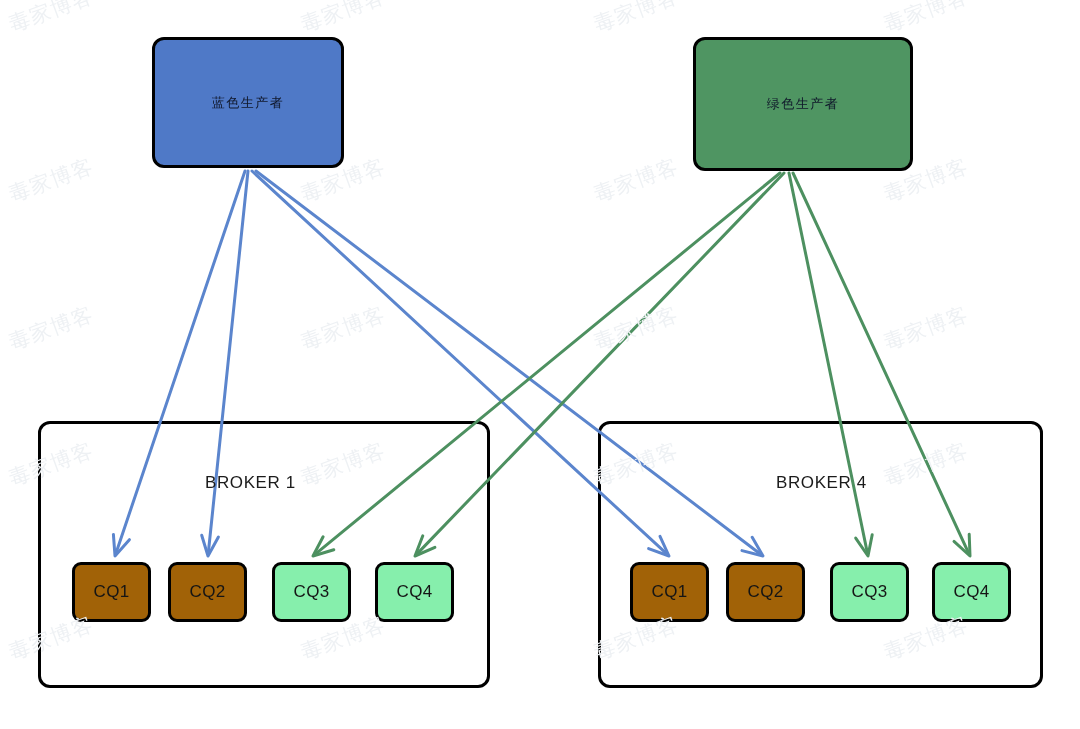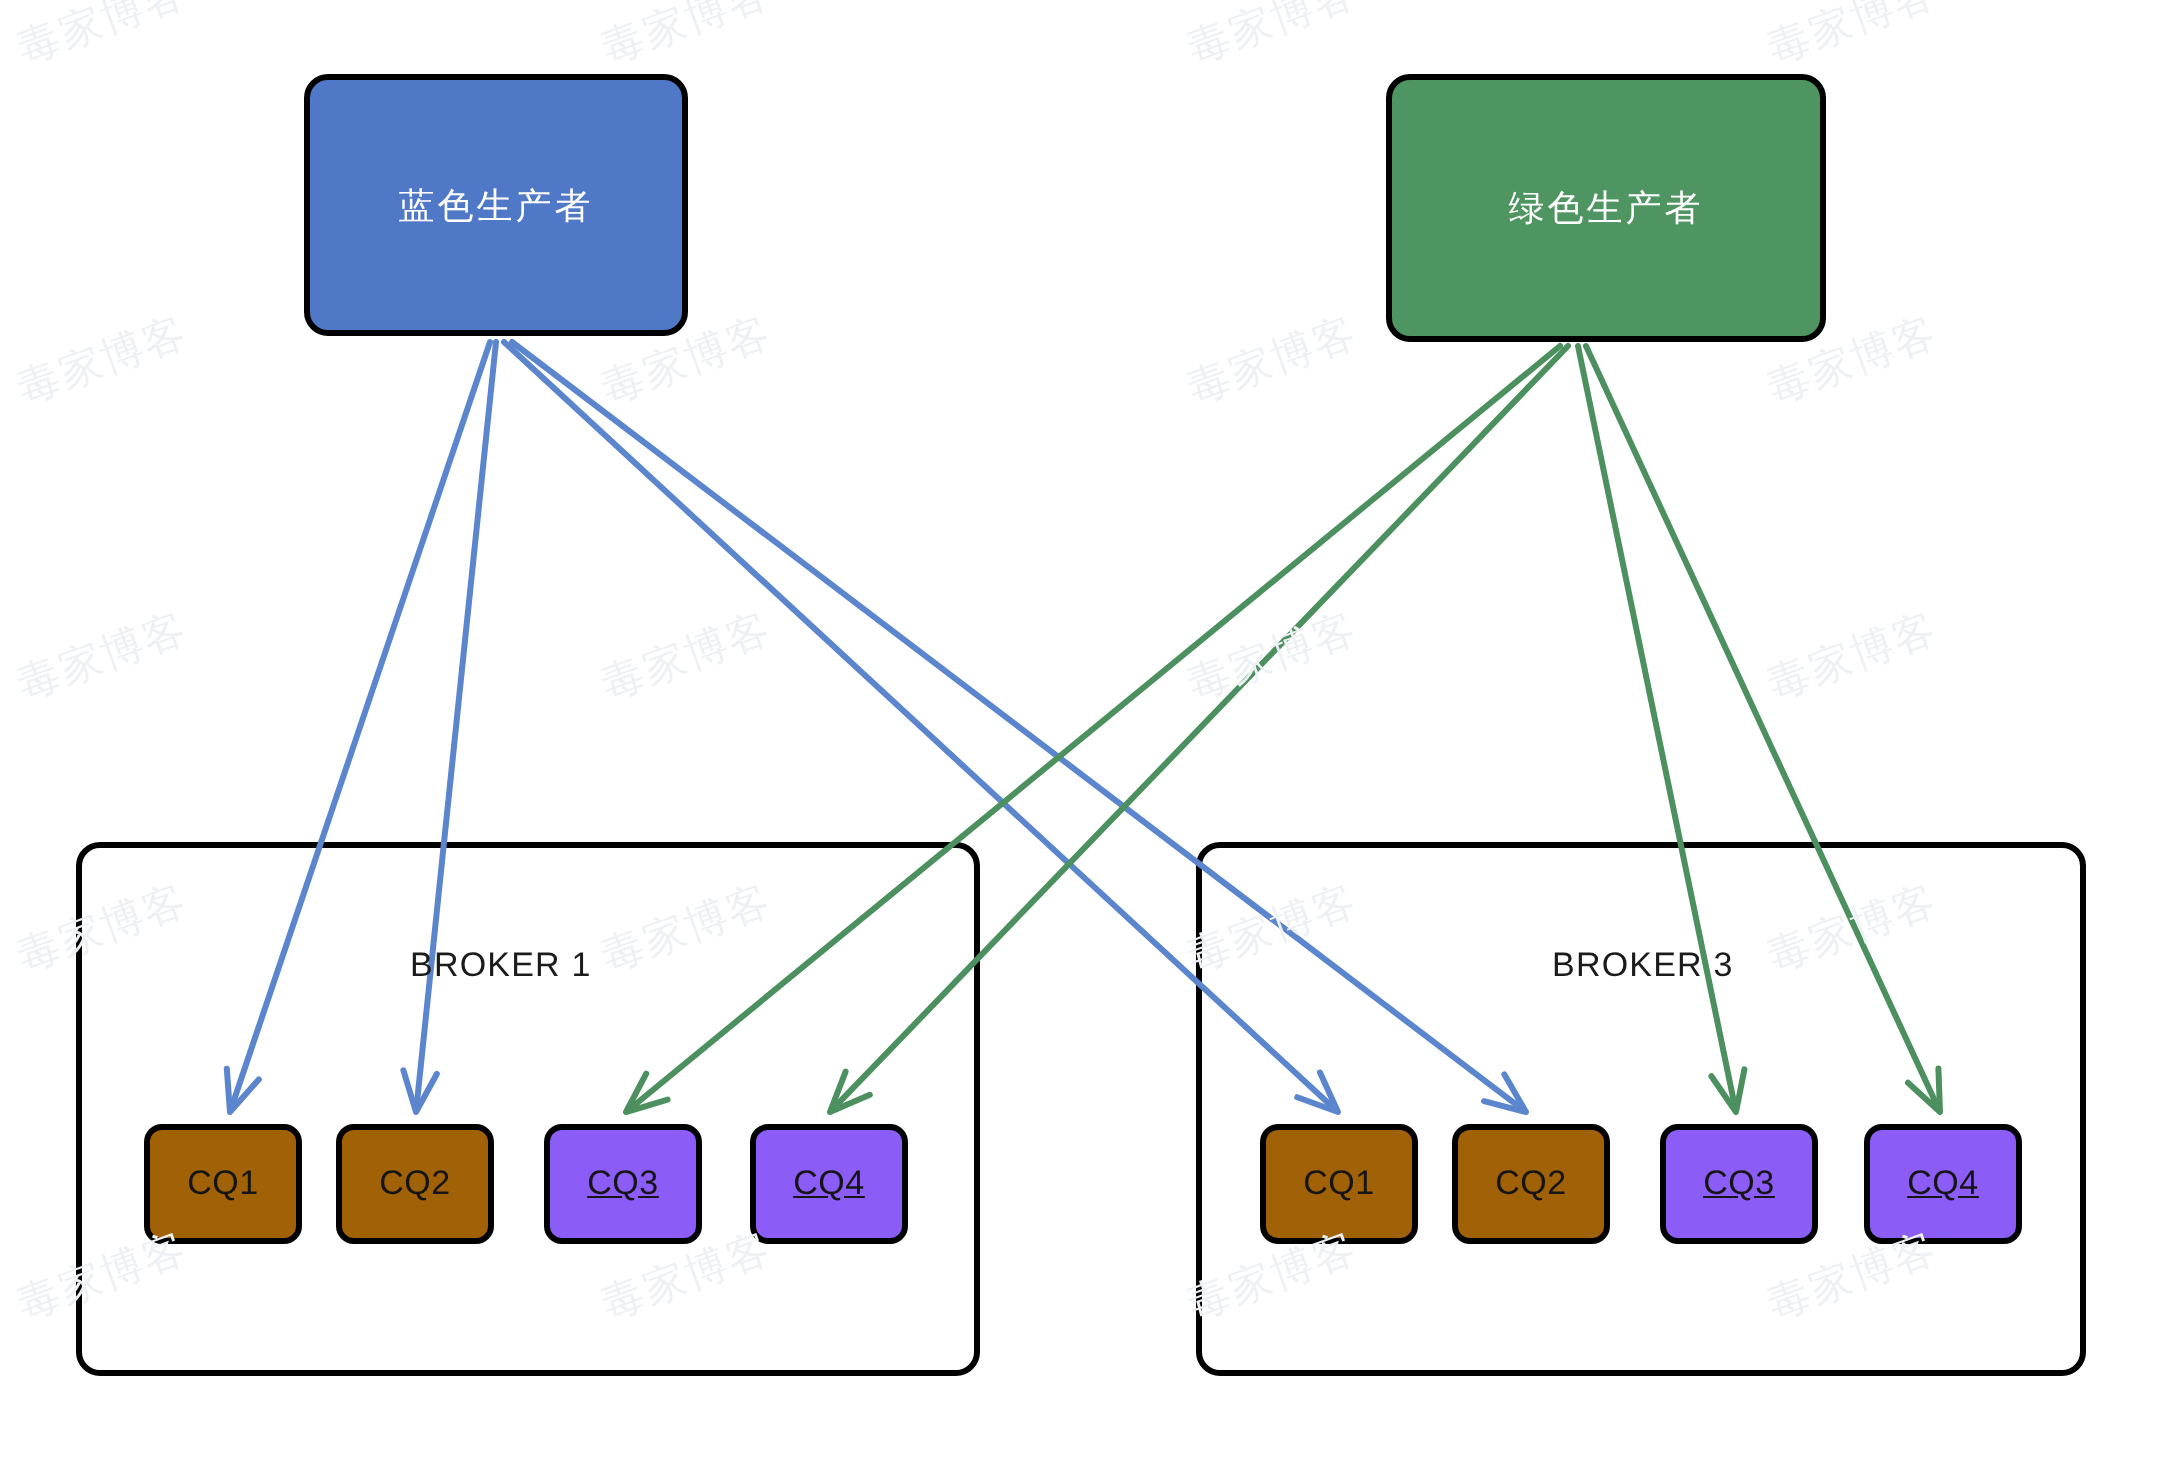--- a/index.html
+++ b/index.html
@@ -49,22 +49,22 @@
     box-sizing: border-box;
     border: 3px solid #000000;
     border-radius: 10px;
     display: flex;
     align-items: center;
     justify-content: center;
     z-index: 4;
   }
   .producer {
     border-radius: 12px;
-    font-size: 18px;
-    color: #ffffff;
+    font-size: 13px;
+    color: #0f172a;
     letter-spacing: 1.5px;
     font-family: "DejaVu Sans", sans-serif;
   }
   .producer-blue { background: #4f79c7; }
   .producer-green { background: #4f9562; }
   .broker {
     position: absolute;
     box-sizing: border-box;
     border: 3px solid #000000;
     border-radius: 12px;
@@ -83,21 +83,21 @@
   }
   .queue {
     font-size: 17px;
     color: #151515;
     letter-spacing: 0.3px;
     border-width: 3px;
     border-radius: 9px;
     font-family: "Liberation Sans", sans-serif;
   }
   .queue-blue { background: #a16207; }
-  .queue-green { background: #8b5cf6; text-decoration: underline; }
+  .queue-green { background: #86efac; }
 </style>
 </head>
 <body>
 
 <div id="canvas">
 
   <svg id="edges" viewBox="0 0 1080 729" width="1080" height="729">
       <g>
         <line x1="245" y1="171" x2="115.95975015673929" y2="553.157662997349" stroke="#5b85cd" stroke-width="3" stroke-linecap="round"></line>
         <polyline points="113.4,534.4 115,556 129.4,539.7" fill="none" stroke="#5b85cd" stroke-width="3" stroke-linecap="round" stroke-linejoin="round"></polyline>
@@ -133,21 +133,21 @@
     </svg>
 
   <div id="nodes-layer">
       <div class="broker" style="left: 38px; top: 421px; width: 452px; height: 267px;"></div>
       <div class="broker-label" style="left: 205px; top: 473px;">BROKER 1</div>
       <div class="node queue queue-blue" style="left: 72px; top: 562px; width: 79px; height: 60px;">CQ1</div>
       <div class="node queue queue-blue" style="left: 168px; top: 562px; width: 79px; height: 60px;">CQ2</div>
       <div class="node queue queue-green" style="left: 272px; top: 562px; width: 79px; height: 60px;">CQ3</div>
       <div class="node queue queue-green" style="left: 375px; top: 562px; width: 79px; height: 60px;">CQ4</div>
       <div class="broker" style="left: 598px; top: 421px; width: 445px; height: 267px;"></div>
-      <div class="broker-label" style="left: 776px; top: 473px;">BROKER 3</div>
+      <div class="broker-label" style="left: 776px; top: 473px;">BROKER 4</div>
       <div class="node queue queue-blue" style="left: 630px; top: 562px; width: 79px; height: 60px;">CQ1</div>
       <div class="node queue queue-blue" style="left: 726px; top: 562px; width: 79px; height: 60px;">CQ2</div>
       <div class="node queue queue-green" style="left: 830px; top: 562px; width: 79px; height: 60px;">CQ3</div>
       <div class="node queue queue-green" style="left: 932px; top: 562px; width: 79px; height: 60px;">CQ4</div>
       <div class="node producer producer-blue" style="left: 152px; top: 37px; width: 192px; height: 131px;">蓝色生产者</div>
       <div class="node producer producer-green" style="left: 693px; top: 37px; width: 220px; height: 134px;">绿色生产者</div>
     </div>
 
   <div id="watermark-layer">
       <div class="watermark" style="left: 5px; top: 12px;">毒家博客</div>

